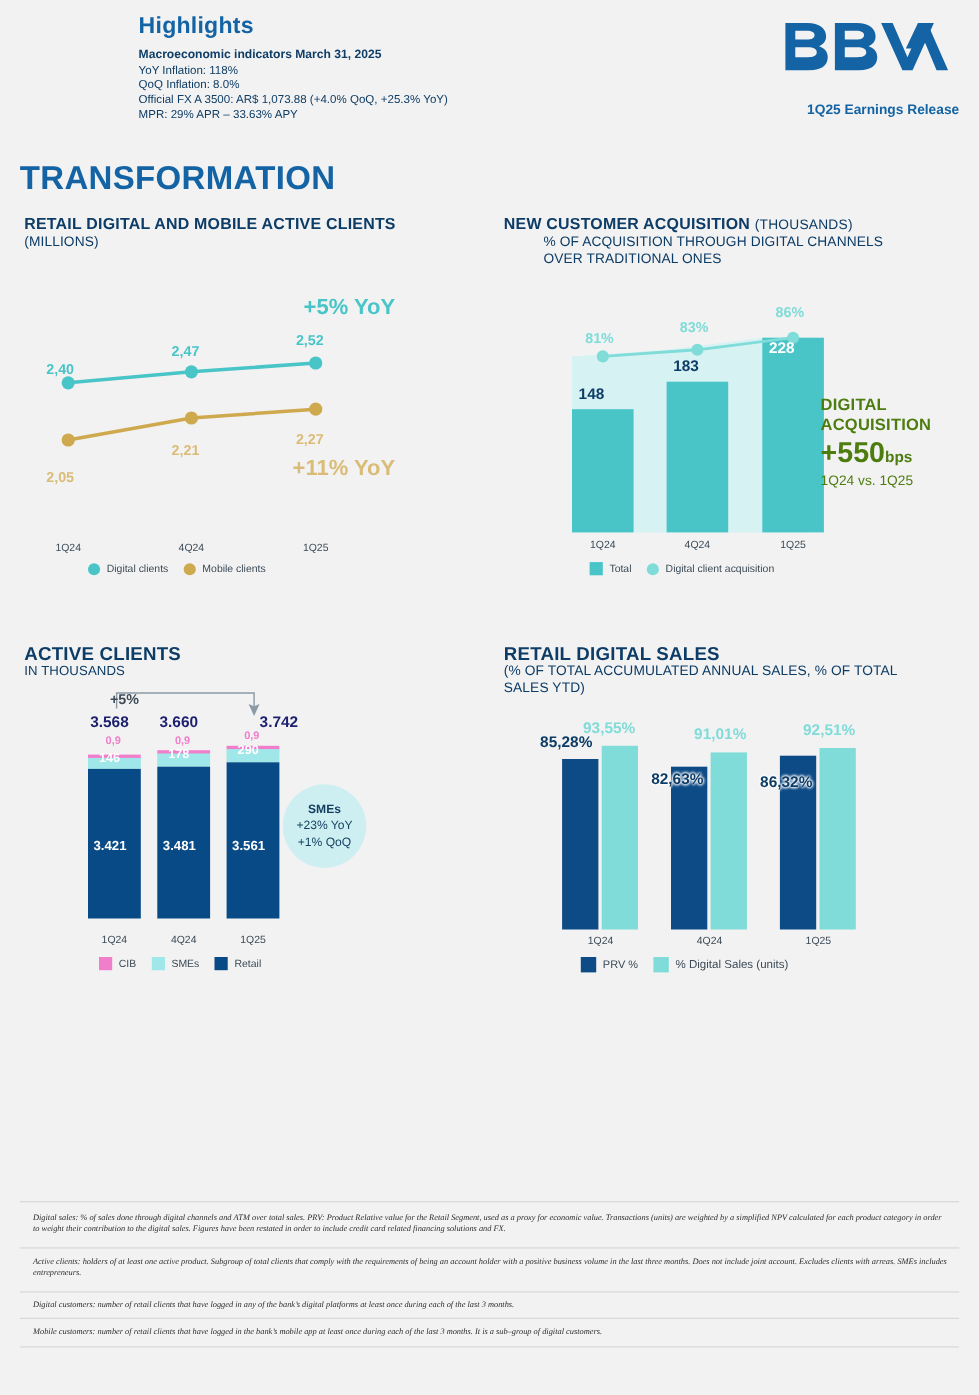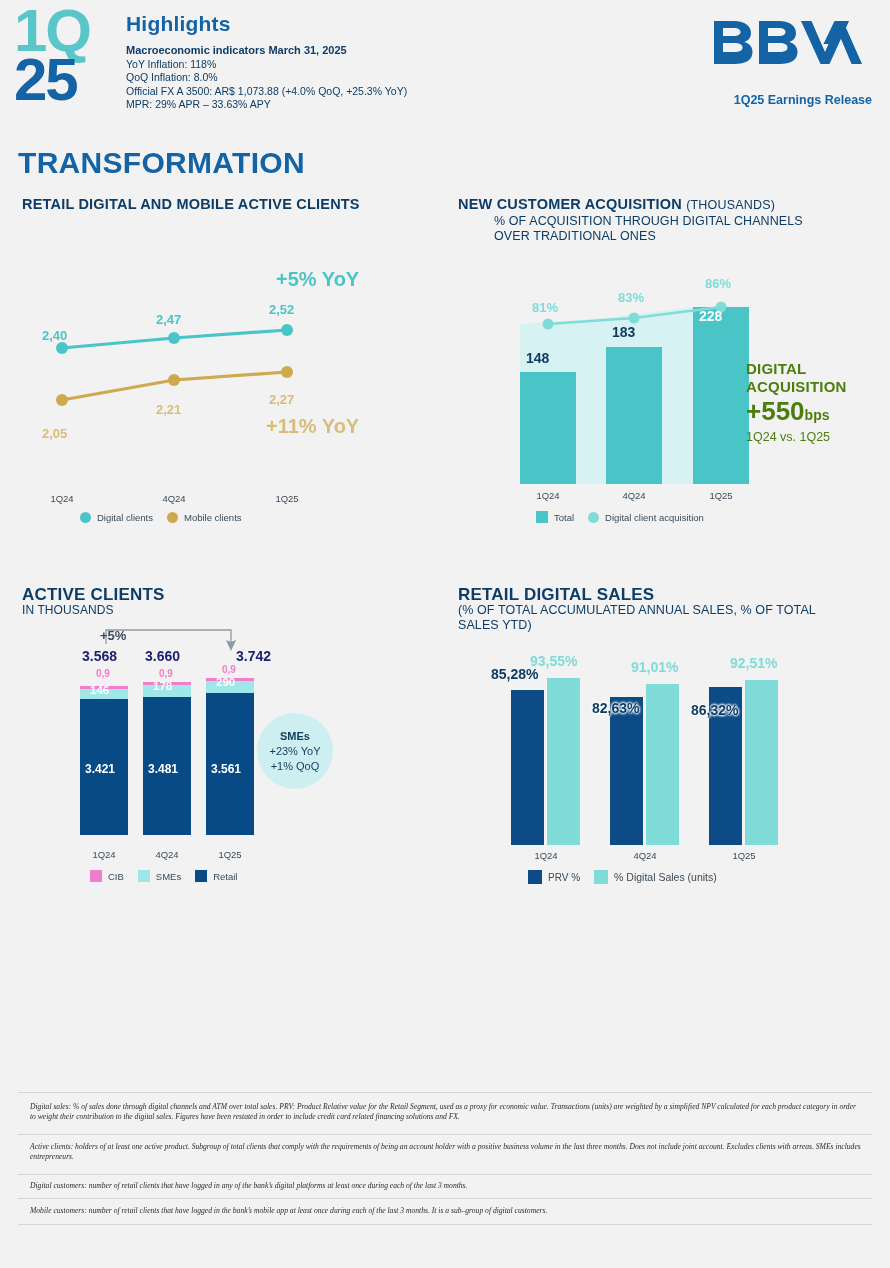--- a/index.html
+++ b/index.html
@@ -57,24 +57,20 @@
   .foot{position:absolute;left:30px;width:832px;font-size:7.6px;line-height:10.4px;font-style:italic;color:#2b2b2b;font-family:"Liberation Serif", serif;}
   .divider{position:absolute;left:18px;width:854px;height:1px;background:#d5d5d5;}
 
   .wlabel{color:#fff;}
 </style>
 </head>
 <body>
 
 <div class="page">
 
-  <div class="hdr-mark">
-    <span class="l1">1Q</span>
-    <span class="l2">25</span>
-  </div>
 
   <div class="hdr-title">Highlights</div>
 
   <div class="hdr-macro">
     <div class="bold">Macroeconomic indicators  March 31, 2025</div>
     <div>YoY Inflation: 118%</div>
     <div>QoQ Inflation: 8.0%</div>
     <div>Official FX A 3500: AR$ 1,073.88 (+4.0% QoQ, +25.3% YoY)</div>
     <div>MPR: 29% APR – 33.63% APY</div>
   </div>
@@ -92,20 +88,21 @@
         <path d="M262 6 h17 l38 86 h-21 l-26-62 -9 22 h-21 Z" transform="translate(-17,0)"></path>
       </g>
     </svg>
   </div>
   <div class="bbva-sub">1Q25 Earnings Release</div>
 
   <div class="section-title">TRANSFORMATION</div>
 
   <div class="panel" style="left:22px;top:196px;width:400px;">
     <div class="p-title">RETAIL DIGITAL AND MOBILE ACTIVE CLIENTS</div>
+    <div class="p-sub">(MILLIONS)</div>
   </div>
 
   <div class="chartbox" style="position:absolute;left:22px;top:250px;width:400px;height:290px;">
 
     <div class="bigdelta" style="left:254px;top:18px;color:#49c5c8;">+5% YoY</div>
     <div class="bigdelta" style="left:244px;top:165px;color:#d9bc78;">+11% YoY</div>
 
     <svg width="400" height="290" style="position:absolute;left:0;top:0;">
 
       <polyline points="40,98 152,88 265,80" fill="none" stroke="#49c5c8" stroke-width="3.2" stroke-linecap="round"></polyline>

